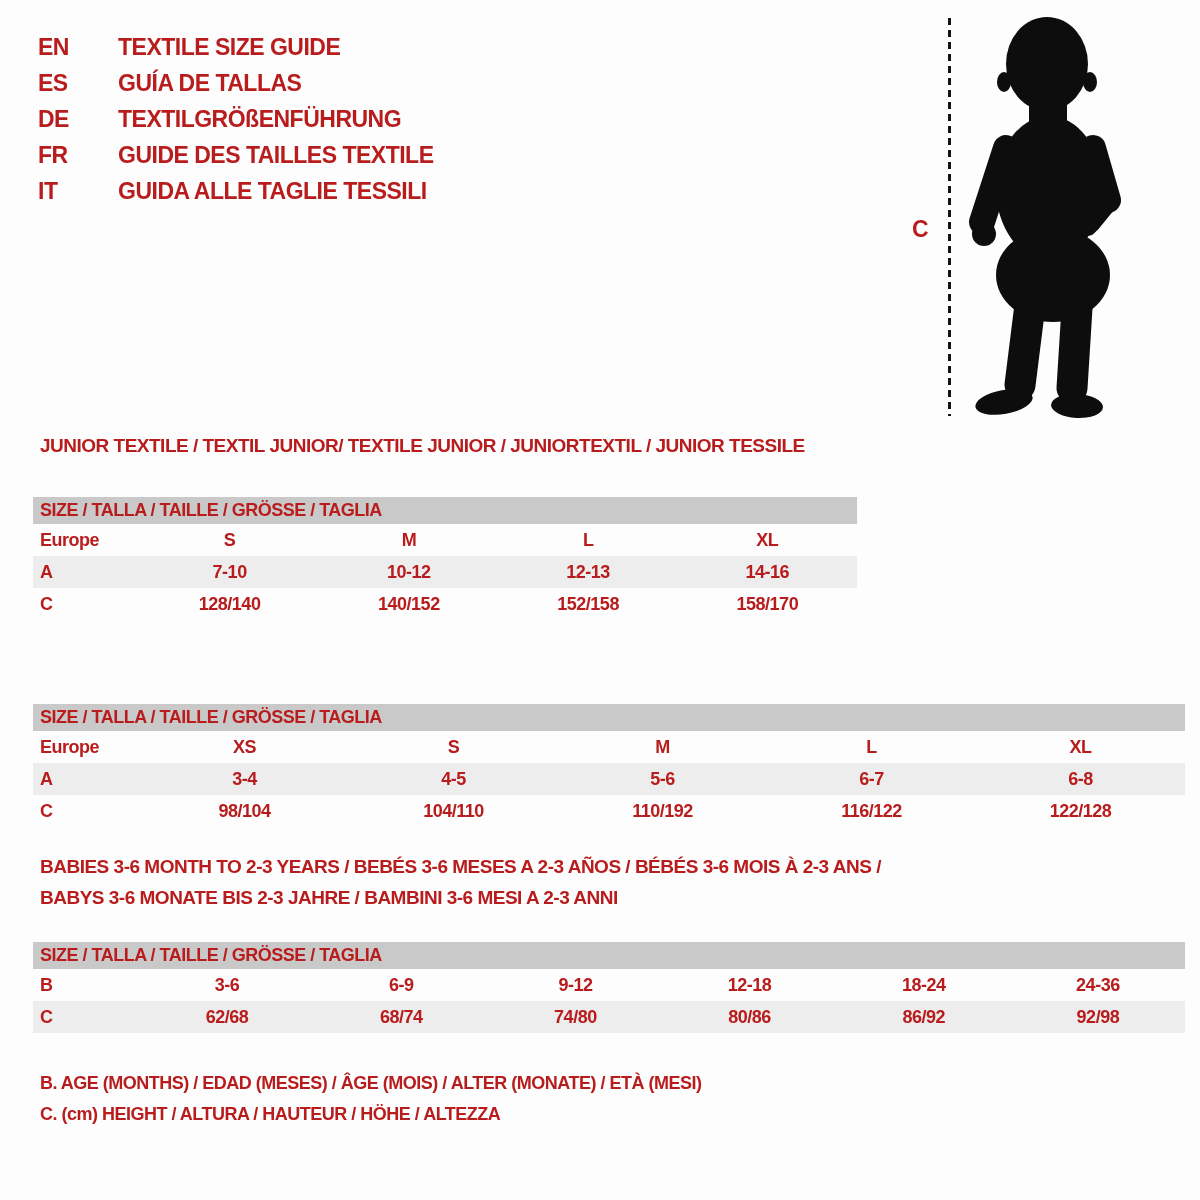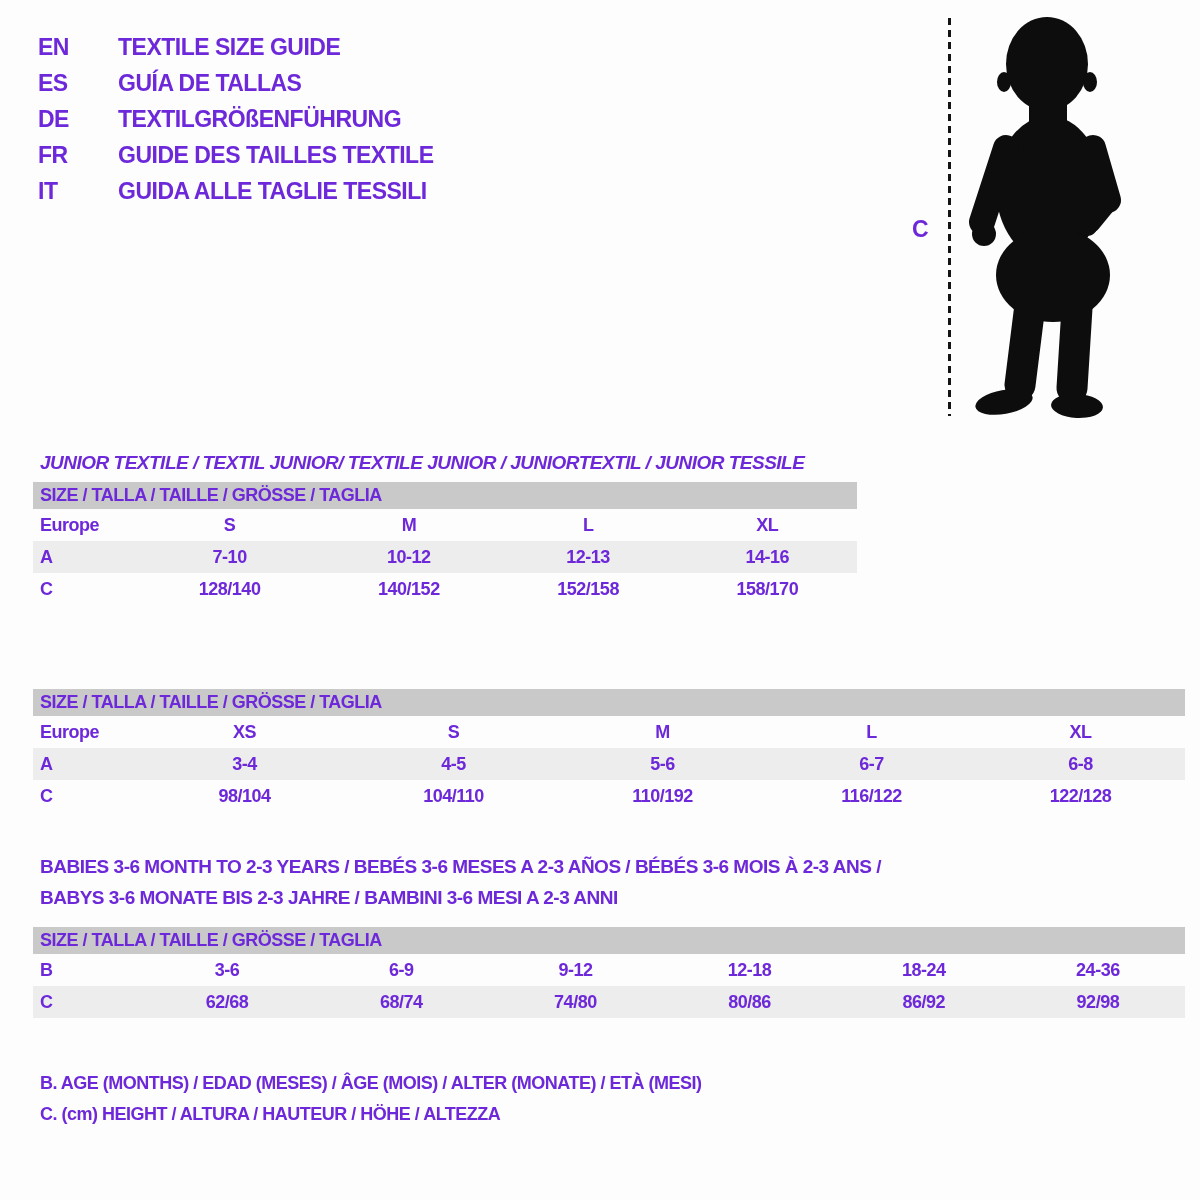--- a/index.html
+++ b/index.html
@@ -1,20 +1,20 @@
 <!DOCTYPE html>
 <html><head>
 <meta charset="utf-8">
 <style>
   html,body { margin:0; padding:0; background:#ffffff; }
   .page {
     position:relative; width:1200px; height:1200px;
     background:#fdfdfd; overflow:hidden;
     font-family:"Liberation Sans", sans-serif;
-    font-weight:bold; color:#6d28d9; letter-spacing:-0.5px;
+    font-weight:bold; color:#b91c1c; letter-spacing:-0.5px;
   }
 
   
   .lang-list { position:absolute; left:38px; top:29px; }
   .lang-row  { display:flex; line-height:36px; font-size:23px; }
   .lang-code { width:80px; }
 
   
   .dash-line {
     position:absolute; left:948px; top:18px; width:3px; height:398px;
@@ -22,21 +22,21 @@
   }
   .measure-c { position:absolute; left:912px; top:216px; font-size:23px; }
   .silhouette { position:absolute; left:957px; top:10px; width:192px; height:410px; }
 
   
   .sec-title { position:absolute; left:40px; font-size:19px; white-space:nowrap; }
   .sec-title .subsc { font-size:12px; vertical-align:-4px; }
   .two-line { line-height:31px; }
 
   
-  .size-table { position:absolute; border-collapse:collapse; table-layout:fixed; }
+  .size-table { position:absolute; border-collapse:collapse; table-layout:fixed;margin-top:15px; }
   .size-table th.bar {
     background:#c9c9c9; height:27px; text-align:left;
     padding:0 0 0 7px; font-size:18px; font-weight:bold;
   }
   .size-table td { height:32px; text-align:center; font-size:18px; padding:0; }
   .size-table td.lbl { text-align:left; padding-left:7px; }
   .size-table tr.shaded td { background:#ededed; }
 
   
   .notes { position:absolute; left:40px; top:1068px; font-size:18px; line-height:31px; }
@@ -84,21 +84,21 @@
       <line x1="136" y1="138" x2="151" y2="190" stroke="#0d0d0d" stroke-width="26" stroke-linecap="round"></line>
       <line x1="151" y1="190" x2="133" y2="212" stroke="#0d0d0d" stroke-width="22" stroke-linecap="round"></line>
       <circle cx="130" cy="215" r="11"></circle>
       <line x1="73" y1="295" x2="63" y2="375" stroke="#0d0d0d" stroke-width="31" stroke-linecap="round"></line>
       <line x1="120" y1="298" x2="115" y2="378" stroke="#0d0d0d" stroke-width="31" stroke-linecap="round"></line>
       <ellipse cx="47" cy="392" rx="29" ry="12" transform="rotate(-10 47 392)"></ellipse>
       <ellipse cx="120" cy="396" rx="26" ry="12" transform="rotate(3 120 396)"></ellipse>
     </g>
   </svg>
 
-  <div class="sec-title" style="top:452px;font-style:italic;">JUNIOR TEXTILE / TEXTIL JUNIOR/ TEXTILE JUNIOR / JUNIORTEXTIL / JUNIOR TESSILE</div>
+  <div class="sec-title" style="top:435px;">JUNIOR TEXTILE / TEXTIL JUNIOR/ TEXTILE JUNIOR / JUNIORTEXTIL / JUNIOR TESSILE</div>
   <table class="size-table" style="left:33px; top:482px; width:824px;">
     <colgroup>
         <col style="width:107px">
         <col>
         <col>
         <col>
         <col>
       </colgroup>
     <thead>
       <tr>

